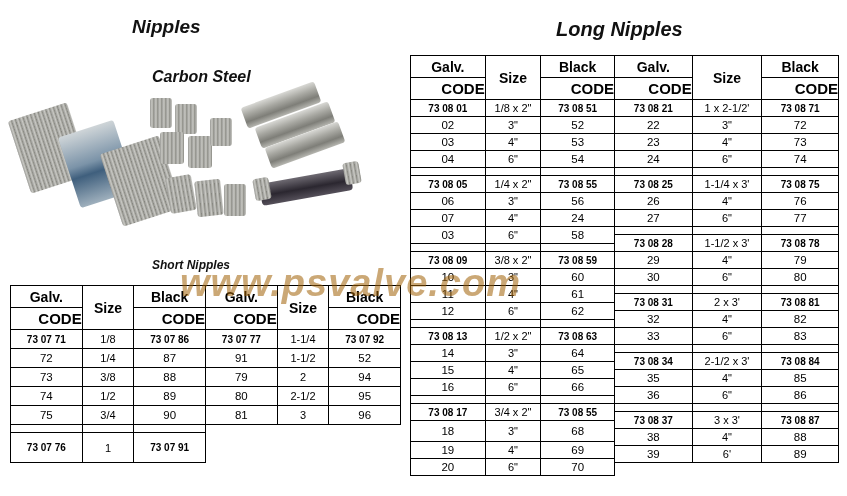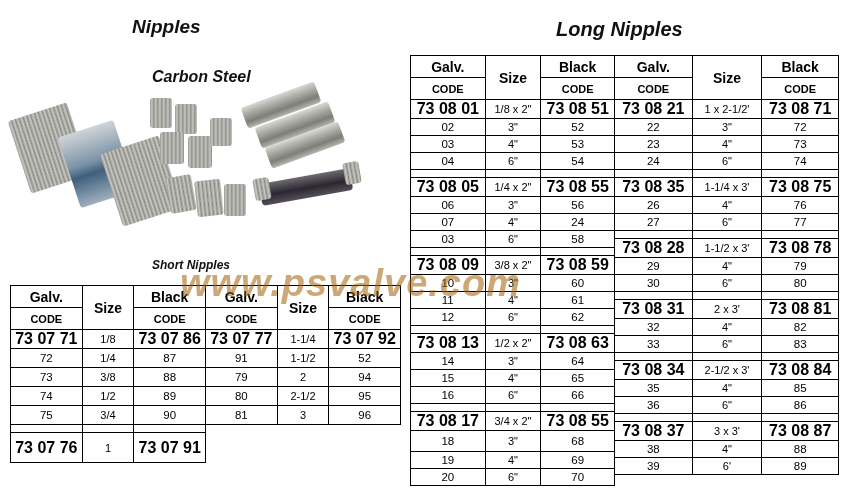--- a/index.html
+++ b/index.html
@@ -14,22 +14,22 @@
   
   .art{position:absolute;left:10px;top:88px;width:380px;height:160px;}
   .pipe{position:absolute;border-radius:3px;}
   .thr{background:repeating-linear-gradient(90deg,#9a9a96 0px,#c9c9c4 2px,#86867f 4px);}
   .bod{background:linear-gradient(180deg,#d8d8d4 0%,#a9a9a3 35%,#7e7e78 70%,#b6b6b0 100%);}
 
   
   table{border-collapse:collapse;position:absolute;font-size:11px;color:#000;}
   td,th{border:1px solid #000;text-align:center;padding:0;font-weight:normal;}
   .hd{font-weight:bold;font-size:14px;height:21px;}
-  .code{font-weight:bold;font-size:11px;height:21px;}
-  .c{font-weight:bold;font-size:16px;}
+  .code{font-weight:bold;font-size:15px;height:21px;text-align:right;}
+  .c{font-weight:bold;font-size:10px;}
   .n{font-size:11.5px;}
   .sz{font-size:11px;}
   .gap td{border-left:1px solid #000;border-right:1px solid #000;border-top:none;border-bottom:none;height:7px;}
 
   
   .wm{position:absolute;left:180px;top:262px;font-size:38px;font-style:italic;font-weight:bold;color:#a16207;opacity:.55;white-space:nowrap;letter-spacing:1px;pointer-events:none;}
 </style>
 </head>
 <body>
 
@@ -335,21 +335,21 @@
         <td class="n">24</td>
         <td class="sz">6"</td>
         <td class="n">74</td>
       </tr>
       <tr class="gap">
         <td></td>
         <td></td>
         <td></td>
       </tr>
       <tr style="height:17px">
-        <td class="c">73 08 35</td>
+        <td class="c">73 08 25</td>
         <td class="sz">1-1/4 x 3'</td>
         <td class="c">73 08 75</td>
       </tr>
       <tr style="height:17px">
         <td class="n">26</td>
         <td class="sz">4"</td>
         <td class="n">76</td>
       </tr>
       <tr style="height:17px">
         <td class="n">27</td>

